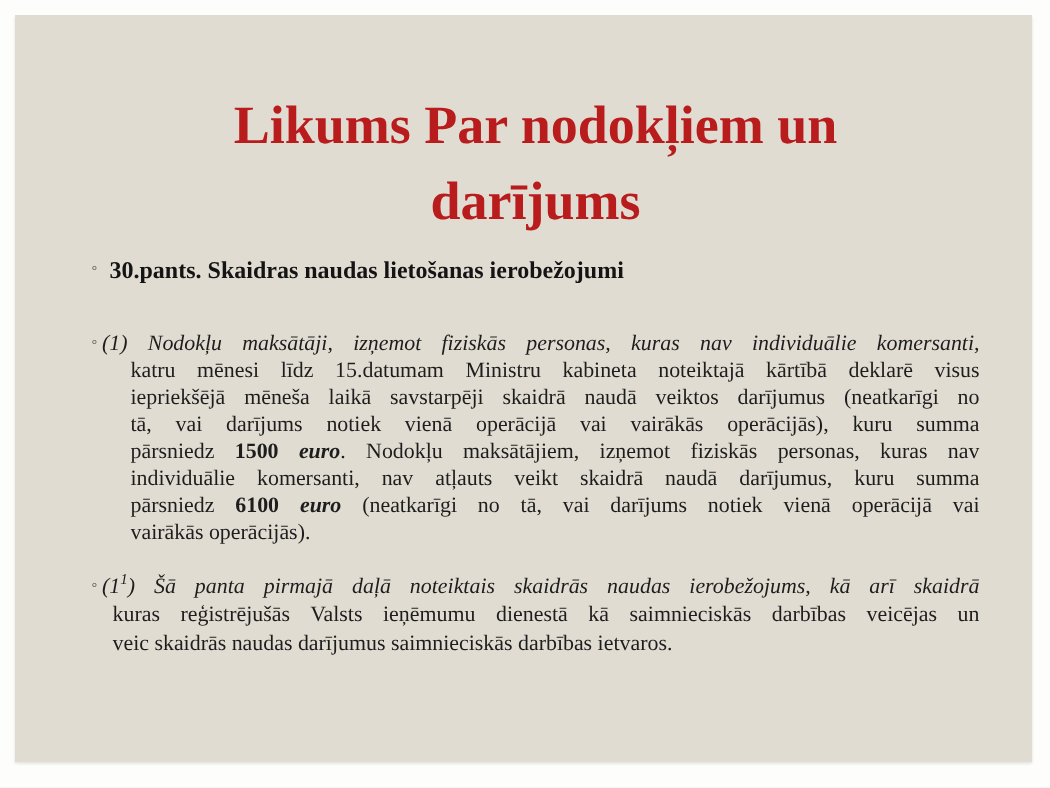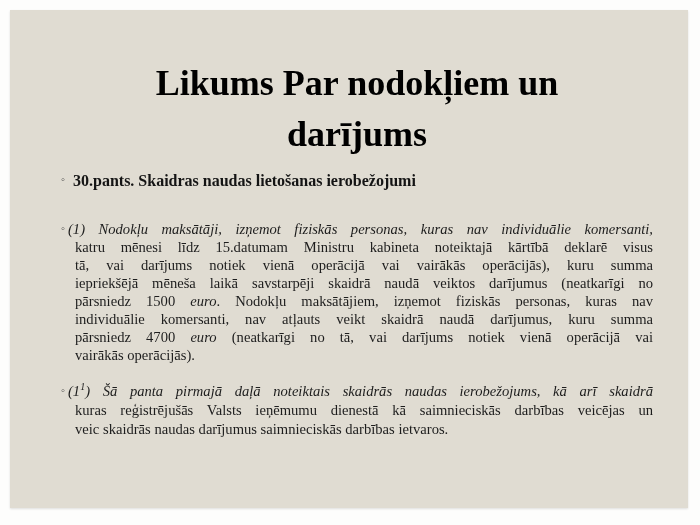--- a/index.html
+++ b/index.html
@@ -15,45 +15,45 @@
   .slide {
     position: absolute; left: 10px; top: 10px;
     width: 678px; height: 498px;
     background: #e0dcd2;
     box-shadow: 0 1px 2px rgba(0,0,0,0.12);
   }
   .title {
     position: absolute; left: 16px; top: 48px; width: 662px;
     text-align: center;
     font-weight: bold; font-size: 36px; line-height: 51px;
-    color: #000000; letter-spacing: 0px;
+    color: #b91c1c; letter-spacing: 0px;
   }
   .body-col { position: absolute; left: 47px; top: 0; width: 578px; }
   .item { position: absolute; left: 0; width: 578px; color: #1d1d1d; }
   .blt {
     position: absolute; left: 4px; top: 2px;
     font-size: 11px; line-height: 12px; color: #454545;
   }
   .heading {
     top: 161px; padding-left: 16px;
     font-weight: bold; font-size: 16px; line-height: 20px;
     color: #141414;
   }
   .para { padding-left: 18px; font-size: 14.6px; }
   .p1 { top: 210px; }
   .p2 { top: 372px; }
   .jline {
     text-align: justify; text-align-last: justify;
     overflow: hidden; white-space: nowrap;
   }
-  .p1 .jline { height: 18px; line-height: 18px; }
+  .p1 .jline { height: 18px; line-height: 18px; margin-left: 12px; }
   .p2 .jline { height: 19px; line-height: 19px; }
   .jline.first { margin-left: -7px; font-style: italic; }
   .jline.last { text-align-last: left; }
-  b { font-weight: normal; }
+  b { font-weight: bold; }
   .it { font-style: italic; }
   sup { font-size: 10px; line-height: 0; vertical-align: 6px; }
 </style>
 </head>
 <body>
 
 <div class="canvas">
   <div class="slide">
 
     <div class="title">
@@ -65,25 +65,25 @@
 
       <div class="item heading">
         <span class="blt">◦</span>
         <span>30.pants. Skaidras naudas lietošanas ierobežojumi</span>
       </div>
 
       <div class="item para p1">
         <span class="blt">◦</span>
         <div class="jline first">(1) Nodokļu maksātāji, izņemot fiziskās personas, kuras nav individuālie komersanti,</div>
         <div class="jline">katru mēnesi līdz 15.datumam Ministru kabineta noteiktajā kārtībā deklarē visus</div>
+        <div class="jline">iepriekšējā mēneša laikā savstarpēji skaidrā naudā veiktos darījumus (neatkarīgi no</div>
         <div class="jline">tā, vai darījums notiek vienā operācijā vai vairākās operācijās), kuru summa</div>
-        <div class="jline">iepriekšējā mēneša laikā savstarpēji skaidrā naudā veiktos darījumus (neatkarīgi no</div>
         <div class="jline"><span>pārsniedz</span> <b>1500</b> <b class="it">euro</b><span>. Nodokļu maksātājiem, izņemot fiziskās personas, kuras nav</span></div>
         <div class="jline">individuālie komersanti, nav atļauts veikt skaidrā naudā darījumus, kuru summa</div>
-        <div class="jline"><span>pārsniedz</span> <b>4700</b> <b class="it">euro</b> <span>(neatkarīgi no tā, vai darījums notiek vienā operācijā vai</span></div>
+        <div class="jline"><span>pārsniedz</span> <b>6100</b> <b class="it">euro</b> <span>(neatkarīgi no tā, vai darījums notiek vienā operācijā vai</span></div>
         <div class="jline last">vairākās operācijās).</div>
       </div>
 
       <div class="item para p2">
         <span class="blt">◦</span>
         <div class="jline first"><span>(1</span><sup>1</sup><span>) Šā panta pirmajā daļā noteiktais skaidrās naudas ierobežojums, kā arī skaidrā</span></div>
         <div class="jline">kuras reģistrējušās Valsts ieņēmumu dienestā kā saimnieciskās darbības veicējas un</div>
         <div class="jline last">veic skaidrās naudas darījumus saimnieciskās darbības ietvaros.</div>
       </div>
 

